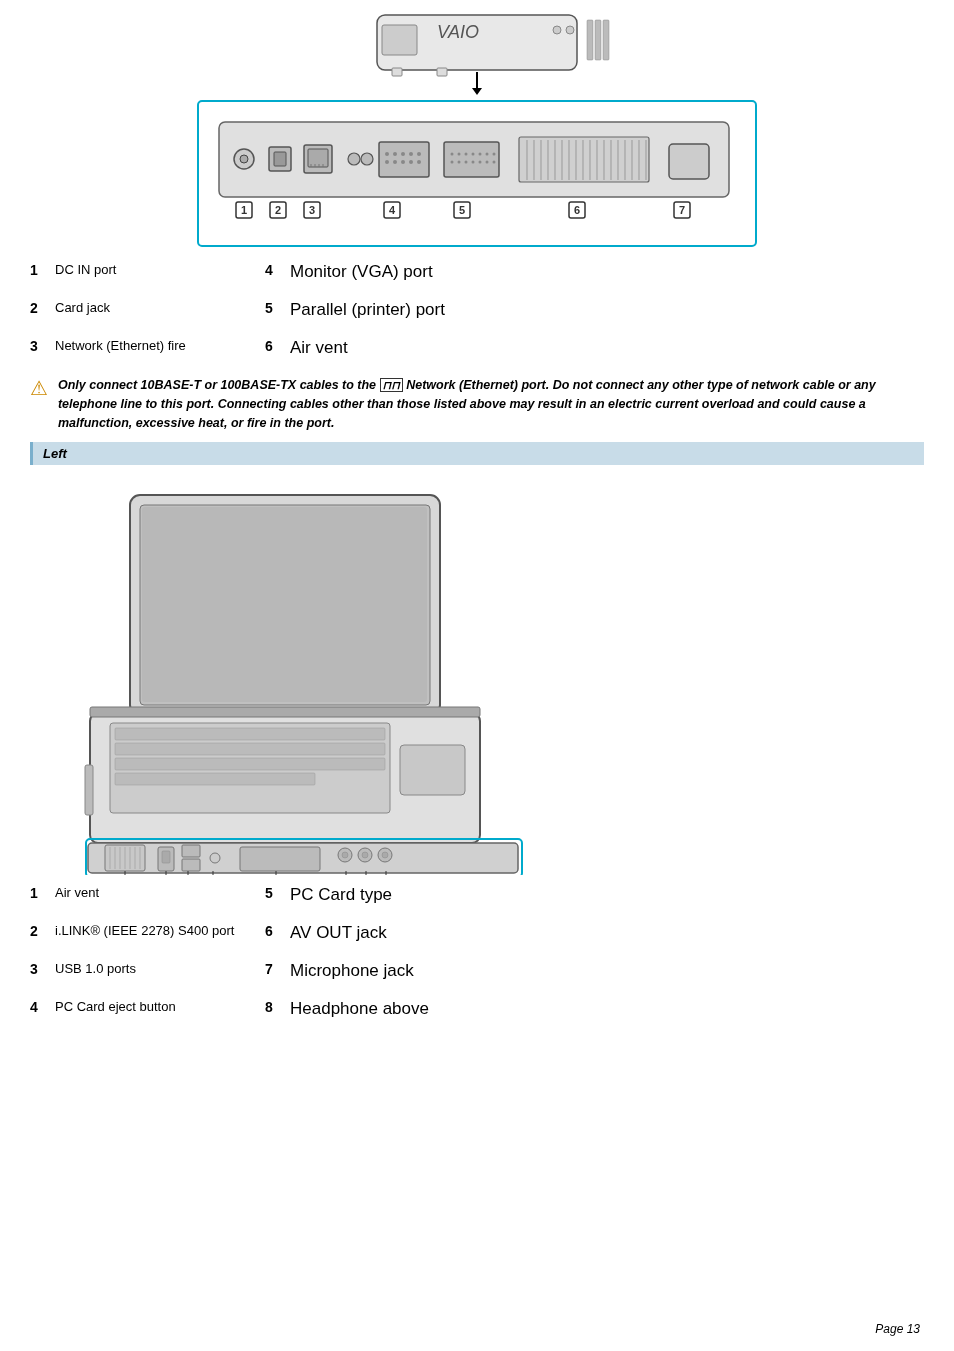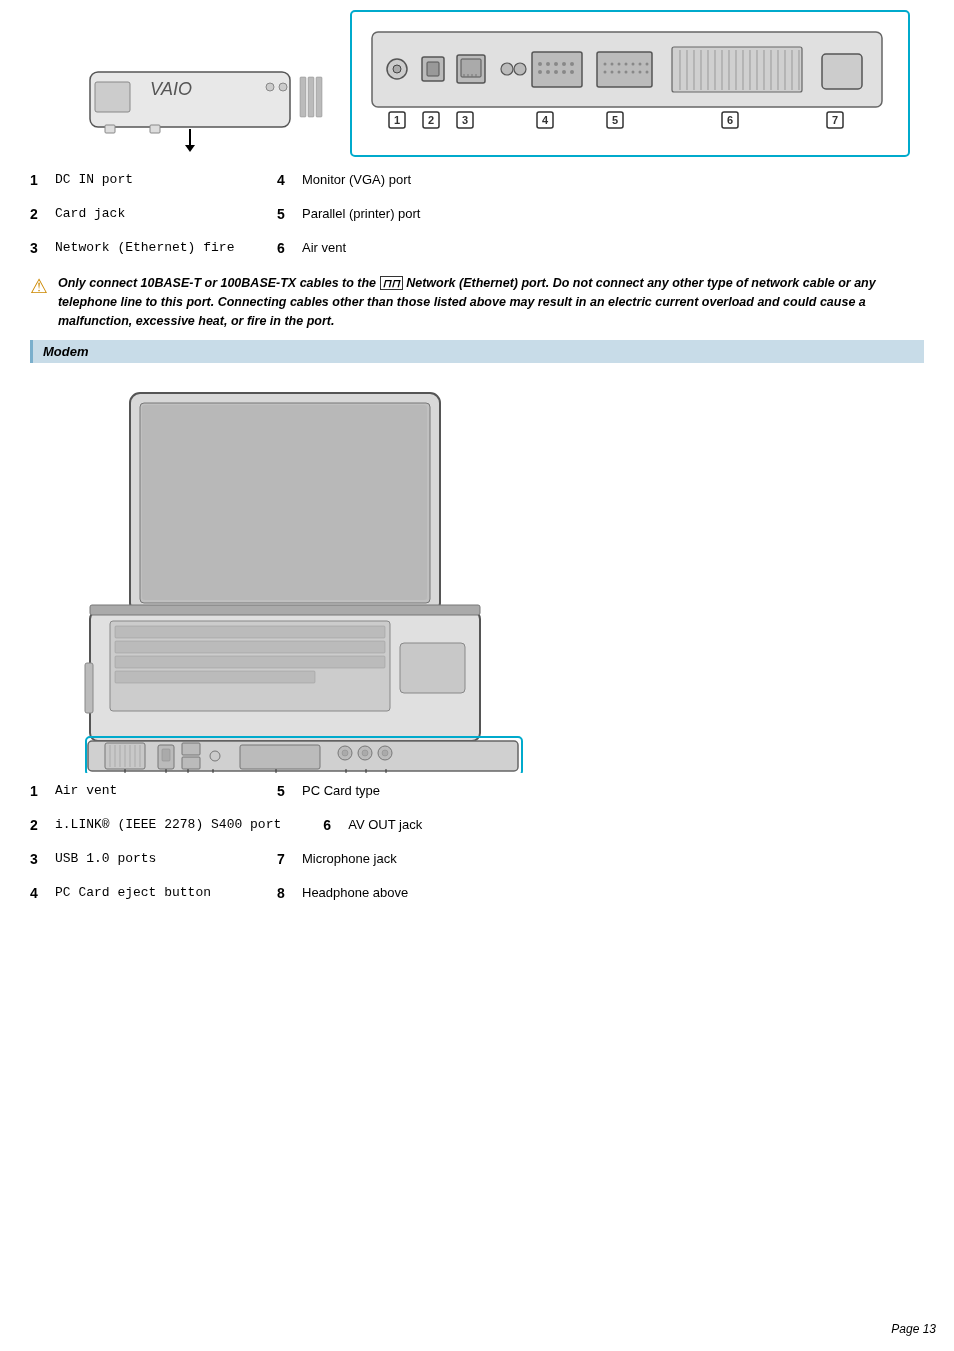--- a/index.html
+++ b/index.html
@@ -14,21 +14,22 @@
     }
 
     .page-container {
       width: 954px;
       padding: 10px 30px 30px 30px;
     }
 
     
     .top-diagram {
       display: flex;
-      align-items: flex-end;
+      flex-direction: column;
+      align-items: center;
       margin-bottom: 2px;
     }
 
     .rear-panel-box {
       border: 2px solid #00aacc;
       border-radius: 5px;
       padding: 10px;
       width: 560px;
       background: #fff;
     }
@@ -48,33 +49,32 @@
     .port-number {
       font-weight: bold;
       font-size: 14px;
       min-width: 20px;
       margin-right: 5px;
     }
 
     .port-name {
       font-size: 13px;
       min-width: 180px;
-      margin-right: 42px;
-      font-family: Liberation Mono, monospace;
+      margin-right: 30px;
     }
 
     .port-number2 {
       font-weight: bold;
       font-size: 14px;
       min-width: 20px;
       margin-right: 5px;
     }
 
     .port-name2 {
-      font-size: 13px;
+      font-size: 17px;
     }
 
     
     .warning-box {
       display: flex;
       align-items: flex-start;
       margin: 15px 0 5px 0;
       font-size: 12.5px;
     }
 
@@ -117,21 +117,21 @@
 
     
     .bottom-labels {
       margin-top: 10px;
     }
 
     
     .page-number {
       position: absolute;
       bottom: 15px;
-      right: 18px;
+      right: 34px;
       font-size: 12px;
       font-style: italic;
     }
   </style>
 </head>
 <body>
 
 <div class="page-container">
 
   <div class="top-diagram">
@@ -279,21 +279,21 @@
   </div>
 
   <div class="warning-box">
     <span class="warning-icon">⚠</span>
     <div class="warning-text">
       <strong>Only connect 10BASE-T or 100BASE-TX cables to the <span style="border:1px solid #333;padding:0 2px;font-size:11px;">⊓⊓</span> Network (Ethernet) port. Do not connect any other type of network cable or any telephone line to this port. Connecting cables other than those listed above may result in an electric current overload and could cause a malfunction, excessive heat, or fire in the port.</strong>
     </div>
   </div>
 
   <div class="section-header">
-    <span>Modem</span>
+    <span>Left</span>
   </div>
 
   <div class="left-diagram">
 
     <svg width="660" height="400" viewBox="0 0 660 400">
 
       <g transform="translate(20, 10)">
 
         <rect x="80" y="10" width="310" height="220" rx="10" fill="#d8d8d8" stroke="#555" stroke-width="2"></rect>
         <rect x="90" y="20" width="290" height="200" rx="4" fill="#c0c0c0" stroke="#777" stroke-width="1"></rect>

